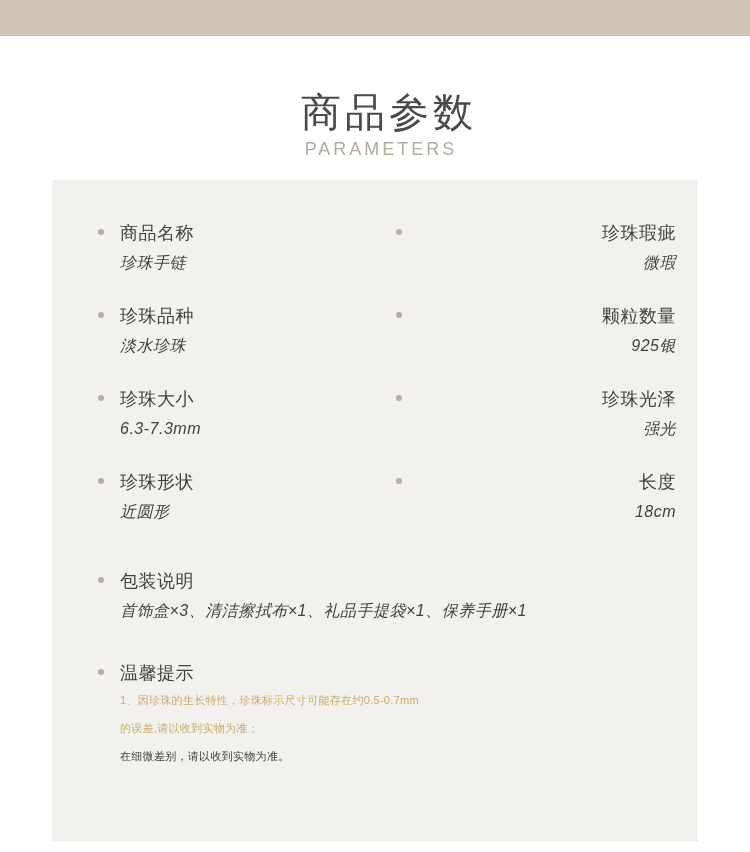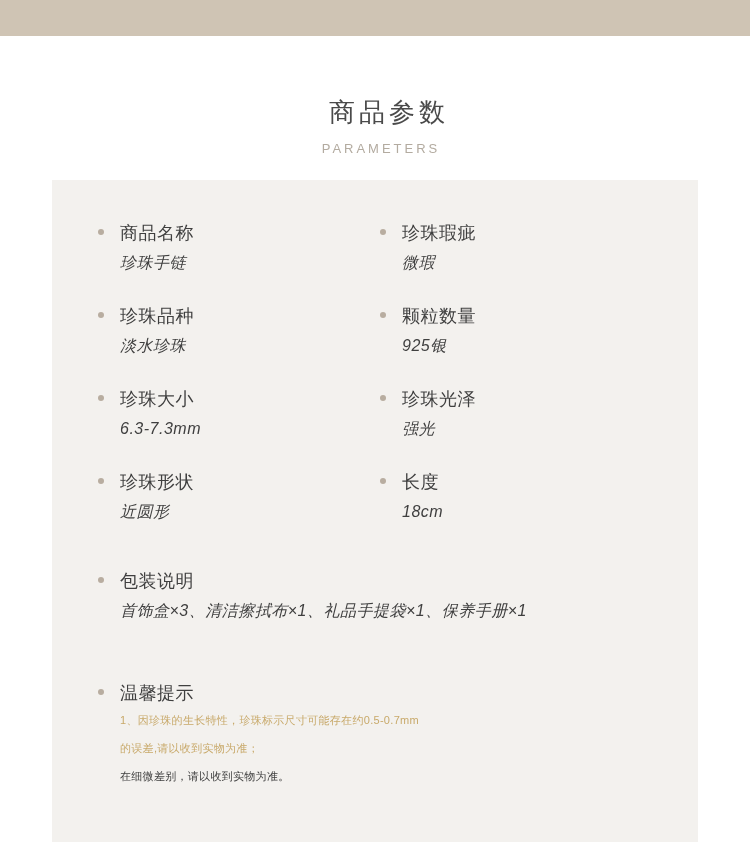--- a/index.html
+++ b/index.html
@@ -29,31 +29,31 @@
     background: #cfc4b4;
   }
   .header {
     position: absolute;
     left: 0;
     top: 36px;
     width: 750px;
     text-align: center;
   }
   .header-title {
-    font-size: 26px;
+    font-size: 40px;
     color: #4a4a4a;
     letter-spacing: 4px;
     font-weight: normal;
     margin: 0;
     padding-top: 56px;
     line-height: 40px;
     padding-left: 28px;
   }
   .header-sub {
-    font-size: 13px;
+    font-size: 18px;
     color: #b3aba0;
     letter-spacing: 3px;
     margin-top: 8px;
     line-height: 18px;
     padding-left: 12px;
   }
   .panel {
     position: absolute;
     left: 52px;
     top: 180px;
@@ -69,22 +69,23 @@
   }
   .col {
     position: absolute;
     top: 40px;
   }
   .col-left {
     left: 46px;
     width: 290px;
   }
   .col-right {
-    left: 328px;
+    left: 344px;
     width: 280px;
+    text-align: right;
   }
   .item {
     margin-bottom: 27px;
     position: relative;
     padding-left: 22px;
   }
   .bullet {
     position: absolute;
     left: 0;
     top: 9px;
@@ -111,21 +112,21 @@
     position: absolute;
     left: 46px;
     width: 566px;
     padding-left: 22px;
     box-sizing: content-box;
   }
   .pack {
     top: 388px;
   }
   .tips {
-    top: 500px;
+    top: 480px;
   }
   .note-line {
     font-size: 11px;
     line-height: 28px;
     letter-spacing: 0.3px;
   }
   .note-1 {
     color: #c8a96a;
   }
   .note-2 {

